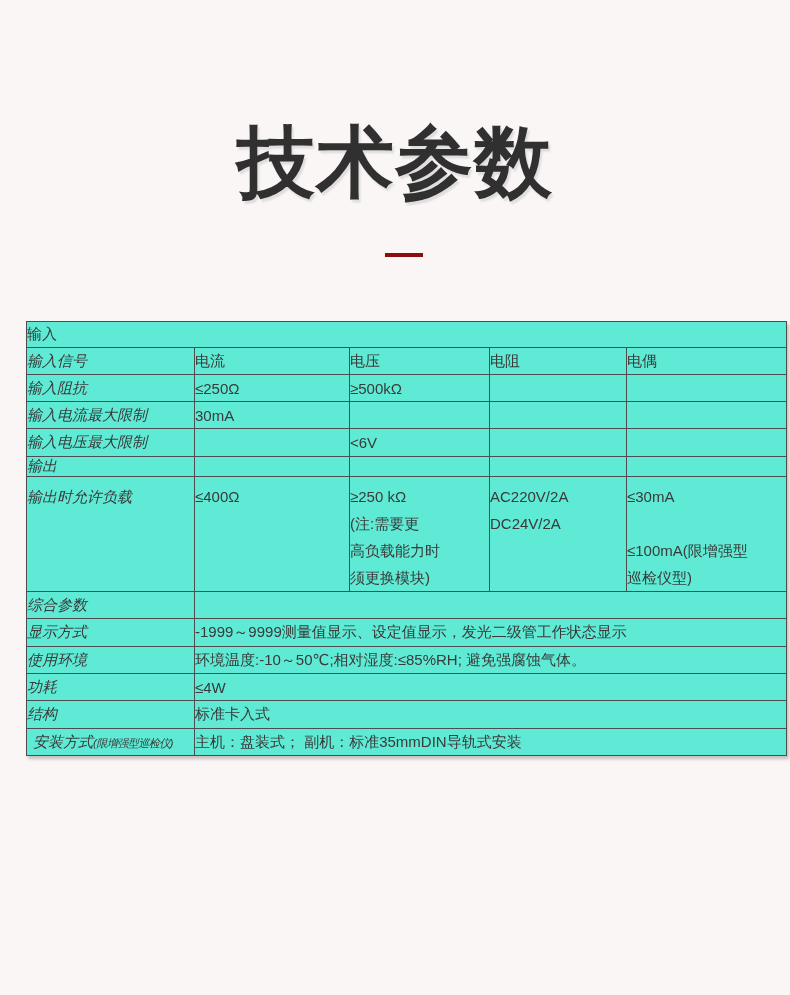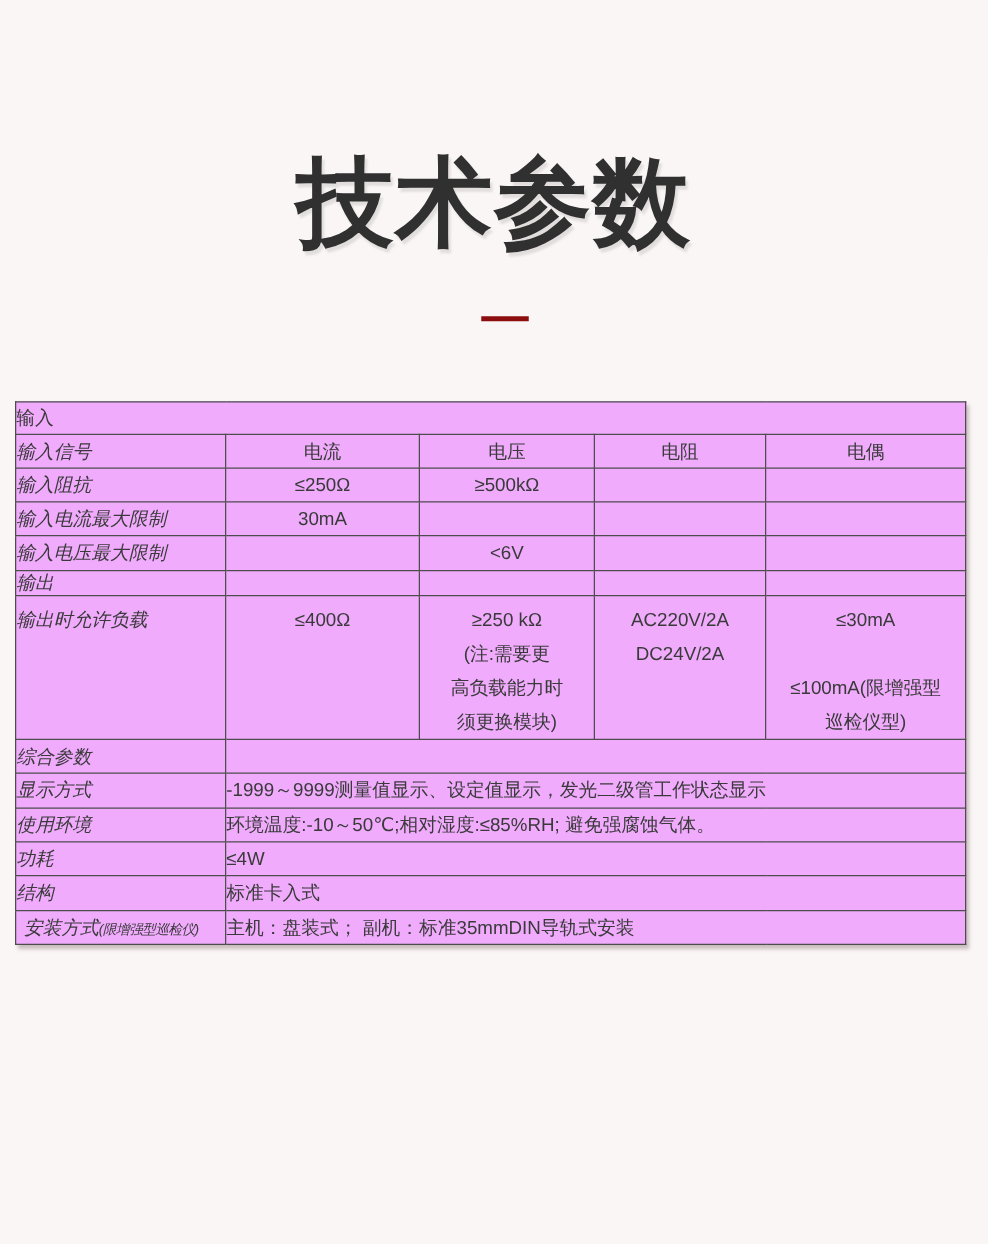--- a/index.html
+++ b/index.html
@@ -22,25 +22,25 @@
     letter-spacing:1px;
     text-shadow:2px 3px 2px rgba(0,0,0,0.10);
   }
   .title-underline{
     position:absolute;
     top:253px;left:385px;
     width:38px;height:4px;
   }
   table.spec-table{
     position:absolute;
-    left:12px;top:321px;
+    left:26px;top:321px;
     width:760px;
     table-layout:fixed;
     border-collapse:collapse;
-    background:#f0abfc;
+    background:#5eead4;
     box-shadow:2px 3px 3px rgba(140,120,120,0.45);
     padding-left:12px;
   }
   table.spec-table td{
     border:1px solid #4d4d4d;
     font-size:15px;
     color:#3a3a3a;
     padding:0;
     overflow:hidden;
     vertical-align:middle;
@@ -49,21 +49,21 @@
     text-align:left;
     padding-left:8px;
     white-space:nowrap;
     font-style:italic;
   }
   td.section-cell{
     text-align:left;
     padding-left:8px;
     font-size:15px;
   }
-  td.val-cell{ text-align:center; }
+  td.val-cell{ }
   td.merged-cell{
     text-align:left;
     padding-left:10px;
     padding-right:6px;
   }
   tr.row-tall td{
     vertical-align:top;
     padding-top:6px;
     line-height:27px;
     white-space:pre-line;

